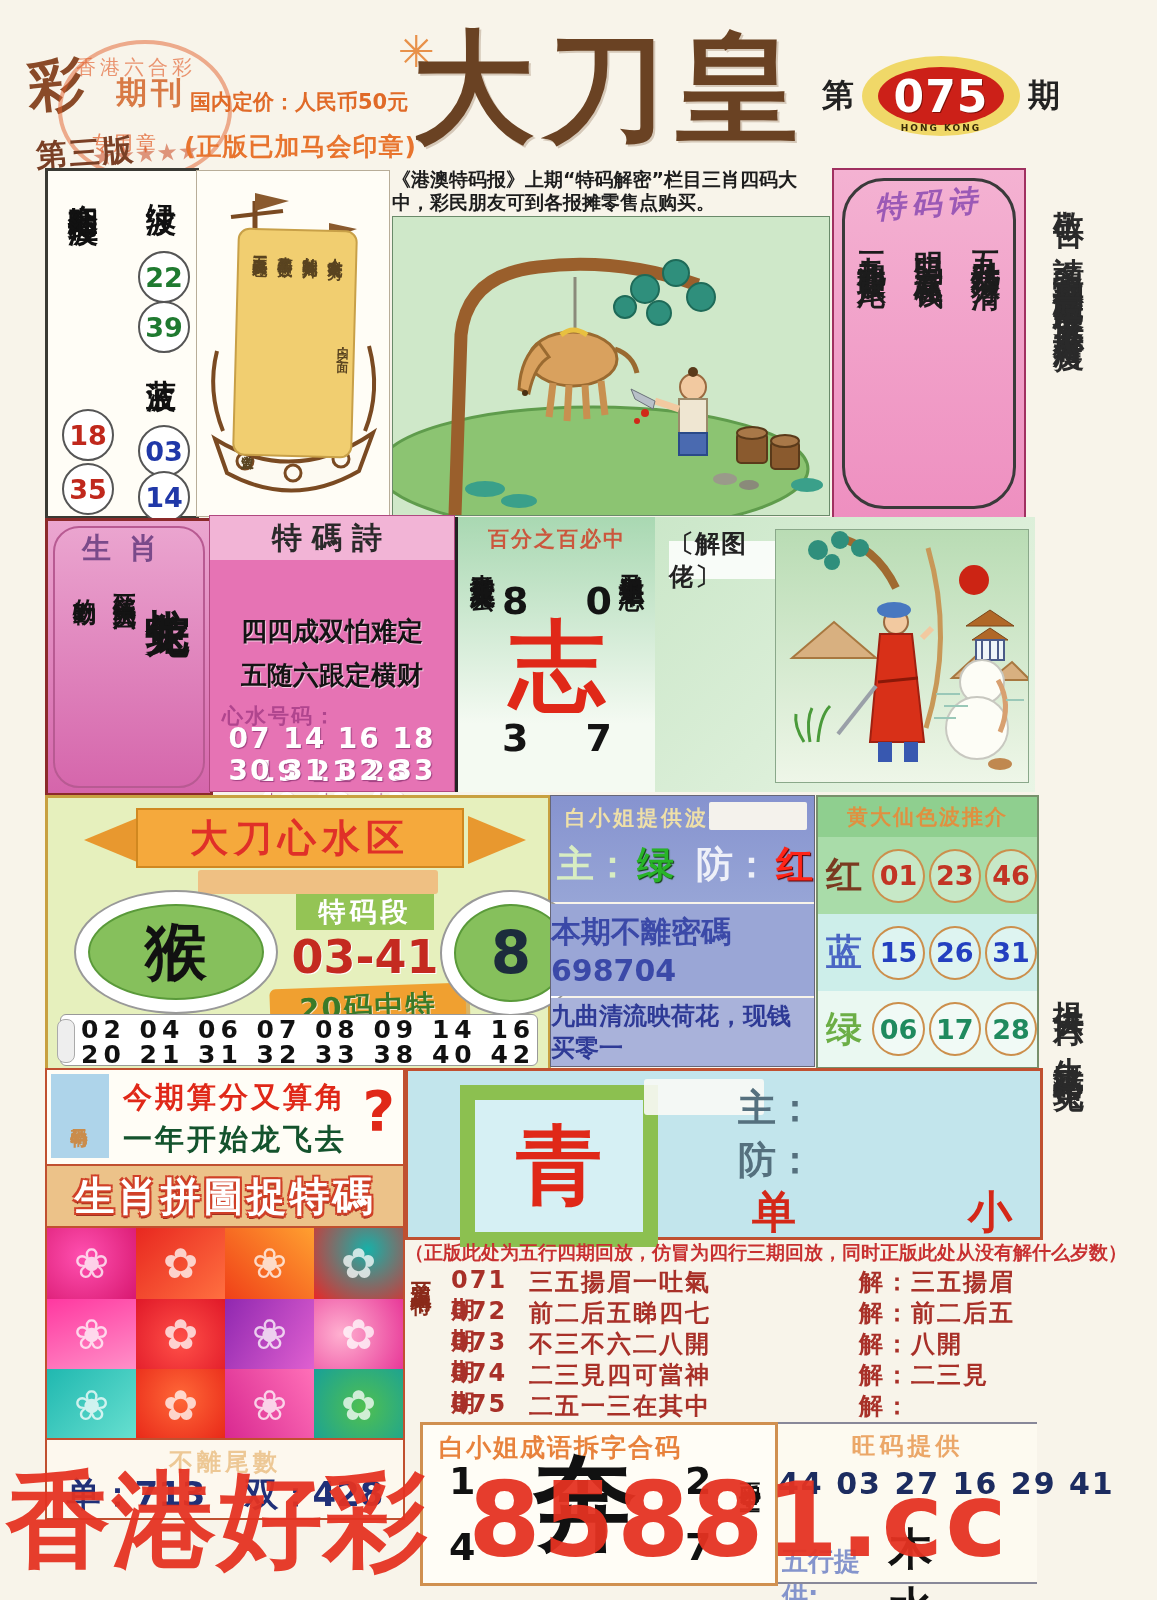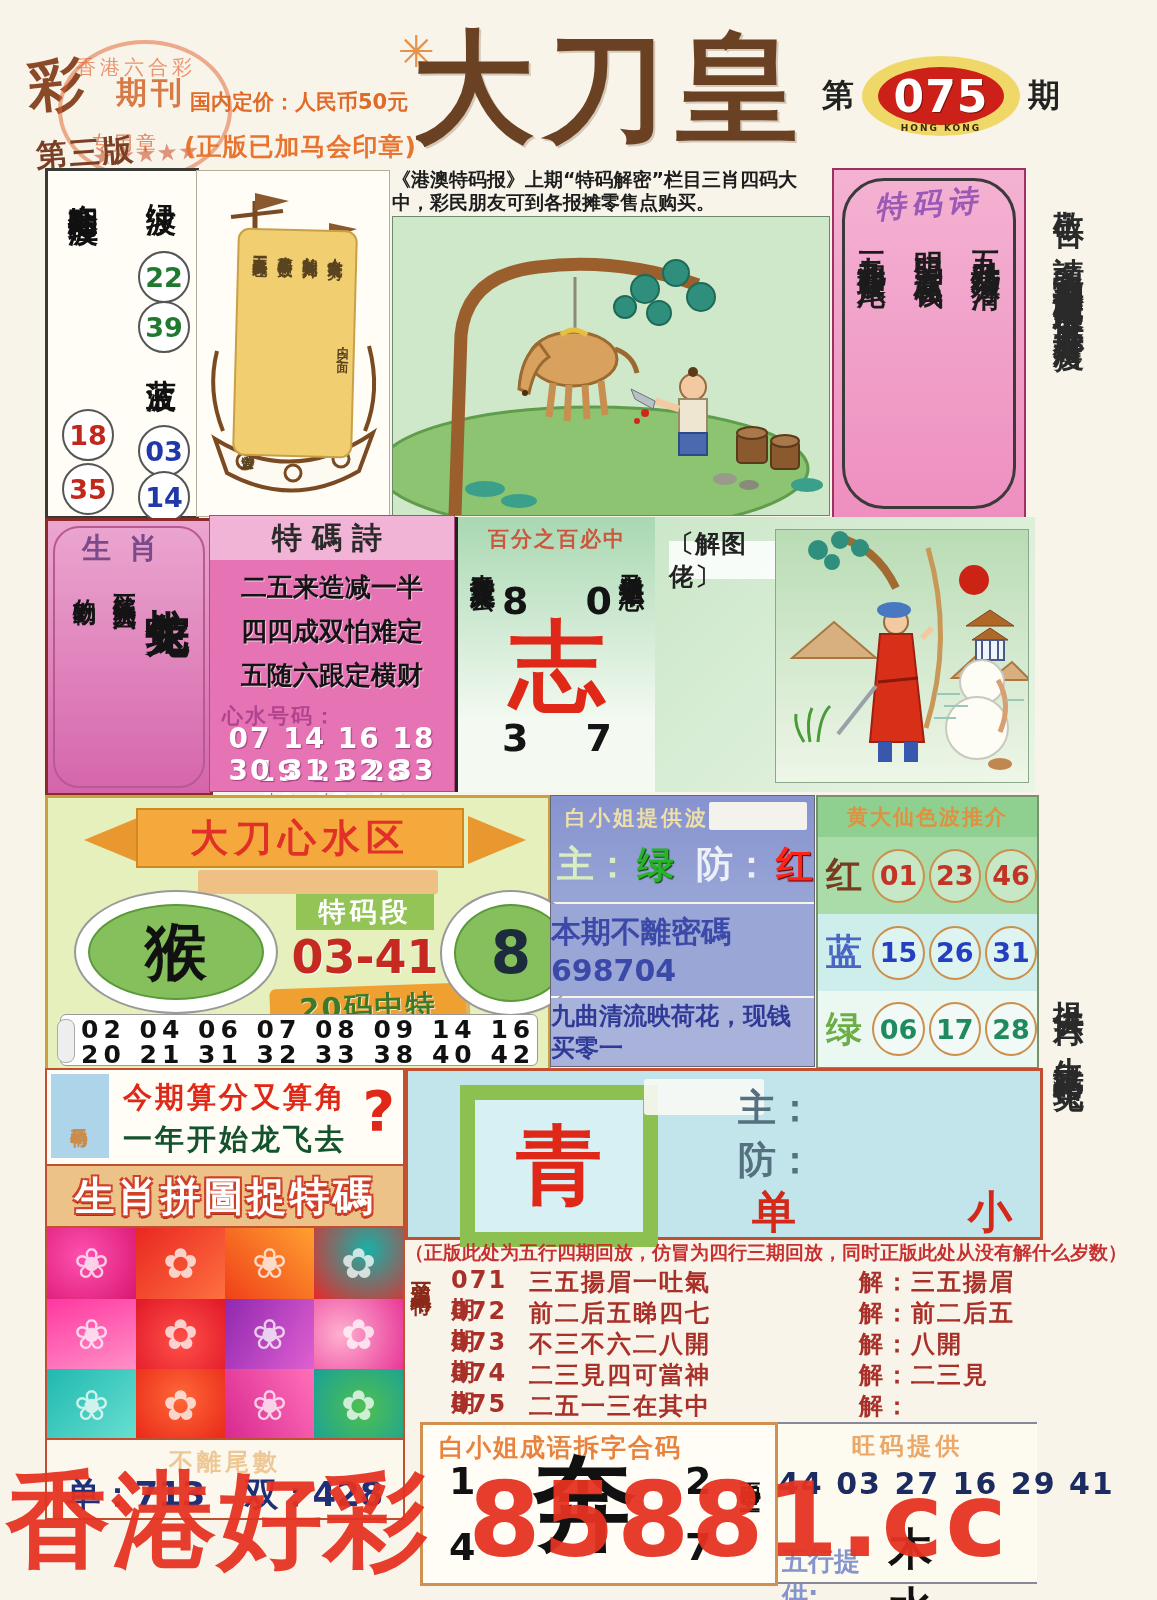--- a/index.html
+++ b/index.html
@@ -327,21 +327,20 @@
   <div class="abs" id="zodiac-box">
     <div id="zodiac-inner"></div>
     <div class="abs" id="zodiac-title">生肖</div>
     <div class="abs v" id="zodiac-animals">蛇牛兔龙</div>
     <div class="abs v" id="zodiac-mid">欲钱买一统六国</div>
     <div class="abs v" id="zodiac-small">的勤物</div>
   </div>
 
   <div class="abs" id="poem2-box">
     <div class="abs" id="poem2-title">特碼詩</div>
-    <div class="poem2-line" style="top:54px;">二五来造减一半</div>
     <div class="poem2-line" style="top:98px;">四四成双怕难定</div>
     <div class="poem2-line" style="top:142px;">五随六跟定横财</div>
     <div class="abs" id="poem2-sub">心水号码：</div>
     <div class="poem2-nums" style="top:206px;">07 14 16 18 19 21 28</div>
     <div class="poem2-nums" style="top:238px;">30 31 32 33 40 42 43</div>
   </div>
 
   <div class="abs" id="percent-box">
     <div class="abs" id="percent-title">百分之百必中</div>
     <div class="abs v" id="percent-left">青去碧波龙乘去</div>

